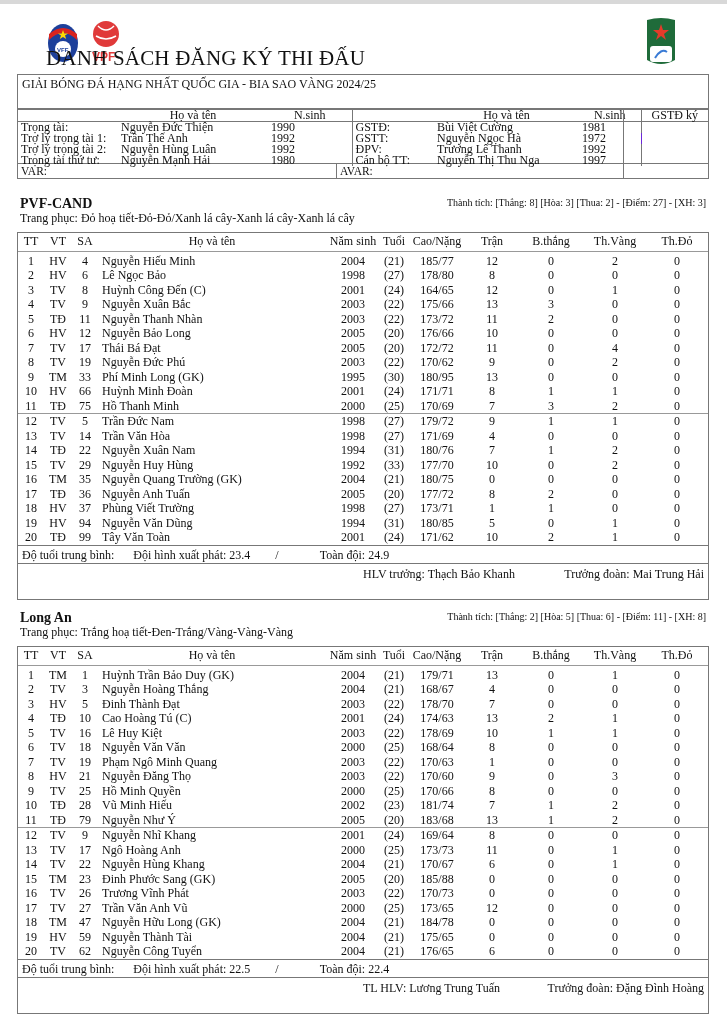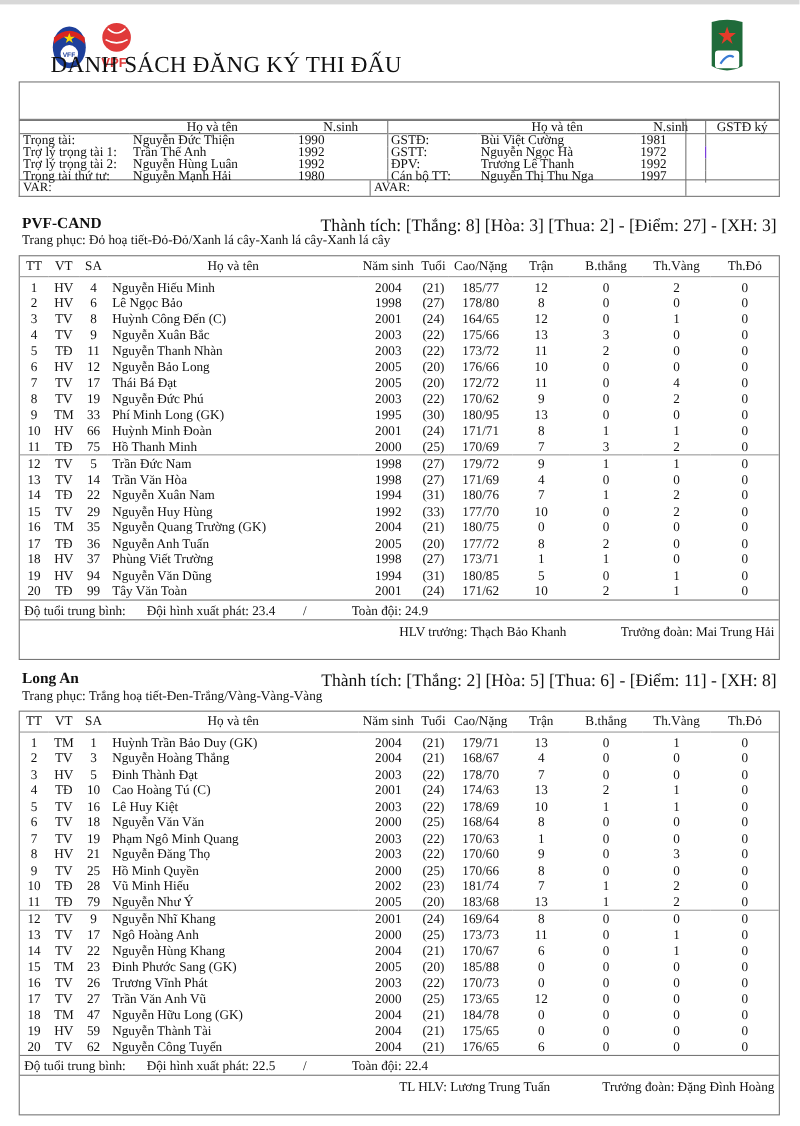--- a/index.html
+++ b/index.html
@@ -10,21 +10,21 @@
   .logo-right { position: absolute; left: 645px; top: 16px; width: 32px; height: 52px; }
   .main-title { position: absolute; left: 0; top: 46px; width: 727px; text-align: left; font-size: 21px; letter-spacing: 0.2px; padding-left: 46px; }
   .box { position: absolute; left: 17px; width: 692px; border: 1px solid #777; }
   .info-box { top: 74px; height: 35px; padding: 2px 4px; line-height: 14px; font-size: 12px; }
   .officials { top: 109px; height: 55px; }
   .officials table { border-collapse: collapse; width: 100%; }
   .officials td, .officials th { font-weight: normal; line-height: 11px; font-size: 12px; padding: 0 3px; white-space: nowrap; }
   .var-row { position: absolute; left: 17px; top: 164px; width: 692px; height: 15px; border: 1px solid #777; border-top: none; }
   .team-head { position: absolute; left: 20px; width: 690px; height: 30px; }
   .team-name { position: absolute; left: 0; top: 0; font-weight: bold; font-size: 14px; }
-  .record { position: absolute; right: 4px; top: 1px; font-size: 16px; }
+  .record { position: absolute; right: 4px; top: 1px; font-size: 10px; }
   .kit { position: absolute; left: 0; top: 15px; font-size: 12px; }
   .roster { border-collapse: collapse; width: 100%; }
   .roster th { font-weight: normal; font-size: 12px; text-align: center; height: 18px; border-bottom: 1px solid #999; }
   .roster td { font-size: 12px; line-height: 14.5px; height: 14.5px; text-align: center; white-space: nowrap; }
   .roster td.nm { text-align: left; padding-left: 4px; }
   .roster tr.sep td { border-top: 1px solid #999; }
   .roster tbody tr:first-child td { padding-top: 2px; }
   .avg { height: 18px; padding: 1px 4px; font-size: 12px; border-top: 1px solid #777; line-height: 16px; }
   .staff { height: 36px; padding: 3px 4px; font-size: 12px; border-top: 1px solid #777; position: relative; text-align: right; }
   .staff span.right { position: absolute; left: 345px; top: 3px; }
@@ -55,20 +55,21 @@
     <path d="M2 4 Q16 0 30 4 L30 44 Q16 52 2 44 Z" fill="#1f6b3a"></path>
     <polygon points="16,8 18,14 24,14 19,18 21,24 16,20 11,24 13,18 8,14 14,14" fill="#e53b2a"></polygon>
     <rect x="5" y="30" width="22" height="16" rx="3" fill="#fff"></rect>
     <path d="M10 42 Q16 32 22 36" stroke="#3a7bd5" stroke-width="2" fill="none"></path>
   </svg>
 </div>
 
 <div class="main-title">DANH SÁCH ĐĂNG KÝ THI ĐẤU</div>
 
 <div class="box info-box">
+  <div>GIẢI BÓNG ĐÁ HẠNG NHẤT QUỐC GIA - BIA SAO VÀNG 2024/25</div>
 </div>
 
 <div class="box officials">
   <table>
     <colgroup>
       <col style="width:100px">
         <col style="width:150px">
         <col style="width:84px">
       <col style="width:82px">
         <col style="width:145px">

